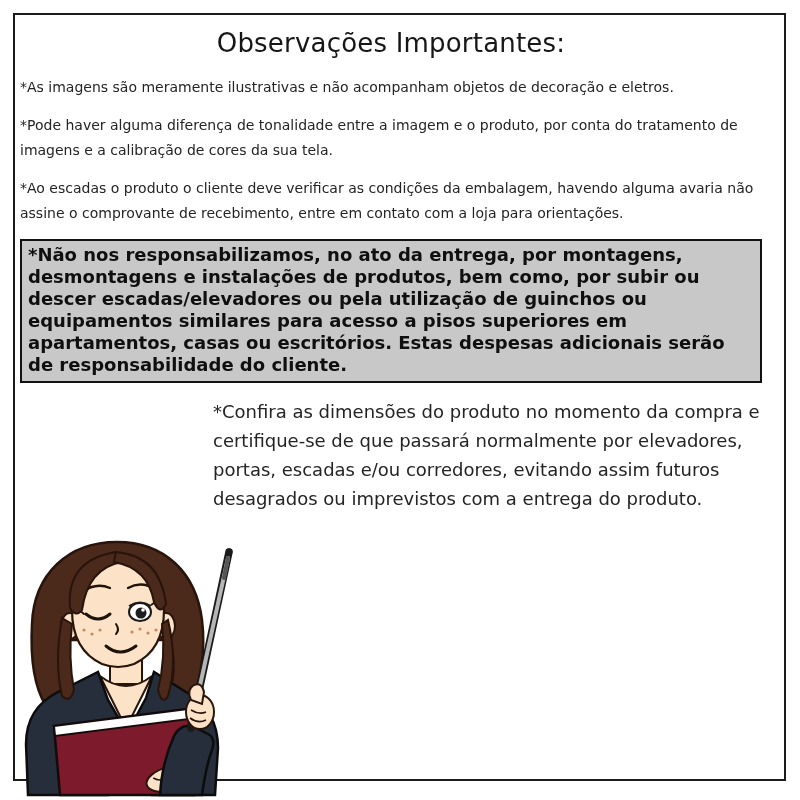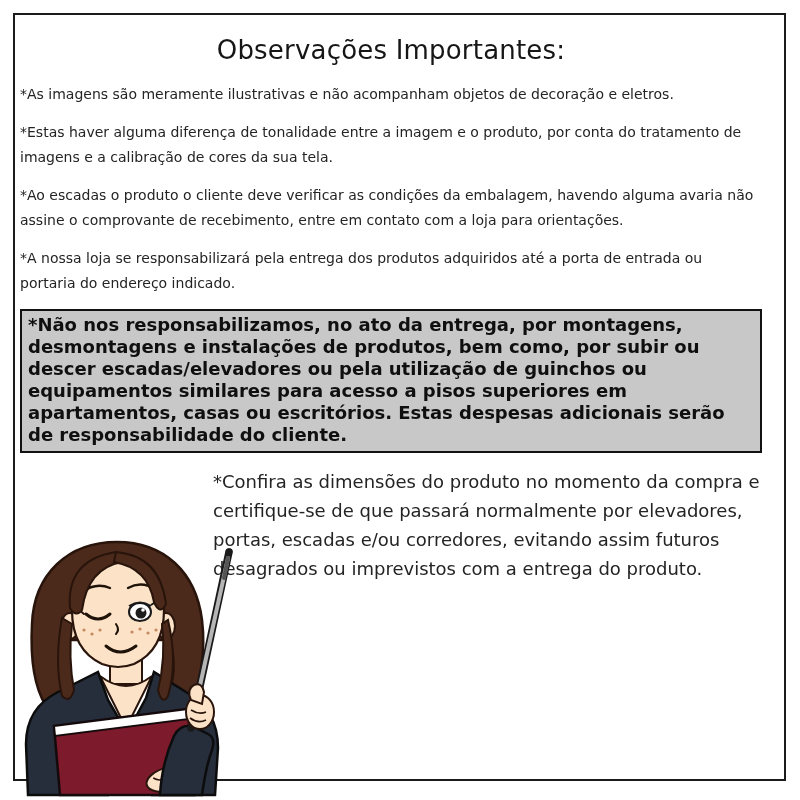--- a/index.html
+++ b/index.html
@@ -3,21 +3,21 @@
 <meta charset="utf-8">
 <style>
   html,body{margin:0;padding:0;background:#ffffff;}
   #canvas{
     position:relative;width:800px;height:800px;background:#ffffff;
     font-family:"DejaVu Sans","Liberation Sans",sans-serif;overflow:hidden;
   }
   .main-box{
     position:absolute;left:13px;top:13px;width:773px;height:768px;
     box-sizing:border-box;border:2px solid #1b1b1b;background:#ffffff;
-    padding:8px 22px 0 5px;
+    padding:1px 22px 0 5px;
   }
   .title{
     margin:12px 0 17px 0;text-align:center;
     font-size:26px;font-weight:400;color:#161616;letter-spacing:0.2px;
   }
   p.body{
     margin:0 0 13px 0;font-size:14px;line-height:25px;color:#242424;
   }
   .highlight{
     box-sizing:border-box;margin:0;background:#c8c8c8;border:2px solid #121212;
@@ -35,23 +35,22 @@
 </style>
 </head>
 <body>
 
 <div id="canvas">
 
   <div class="main-box">
     <h1 class="title">Observações Importantes:</h1>
 
     <p class="body">*As imagens são meramente ilustrativas e não acompanham objetos de decoração e eletros.</p>
-    <p class="body">*Estas haver alguma diferença de tonalidade entre a imagem e o produto, por conta do tratamento de imagens e a calibração de cores da sua tela.</p>
+    <p class="body">*Pode haver alguma diferença de tonalidade entre a imagem e o produto, por conta do tratamento de imagens e a calibração de cores da sua tela.</p>
     <p class="body">*Ao escadas o produto o cliente deve verificar as condições da embalagem, havendo alguma avaria não assine o comprovante de recebimento, entre em contato com a loja para orientações.</p>
-    <p class="body">*A nossa loja se responsabilizará pela entrega dos produtos adquiridos até a porta de entrada ou portaria do endereço indicado.</p>
 
     <div class="highlight">
       <p>*Não nos responsabilizamos, no ato da entrega, por montagens, desmontagens e instalações de produtos, bem como, por subir ou descer escadas/elevadores ou pela utilização de guinchos ou equipamentos similares para acesso a pisos superiores em apartamentos, casas ou escritórios. Estas despesas adicionais serão de responsabilidade do cliente.</p>
     </div>
 
     <p class="footnote">*Confira as dimensões do produto no momento da compra e certifique-se de que passará normalmente por elevadores, portas, escadas e/ou corredores, evitando assim futuros desagrados ou imprevistos com a entrega do produto.</p>
   </div>
 
   <svg class="illustration" viewBox="0 0 245 265" aria-hidden="true">
 

